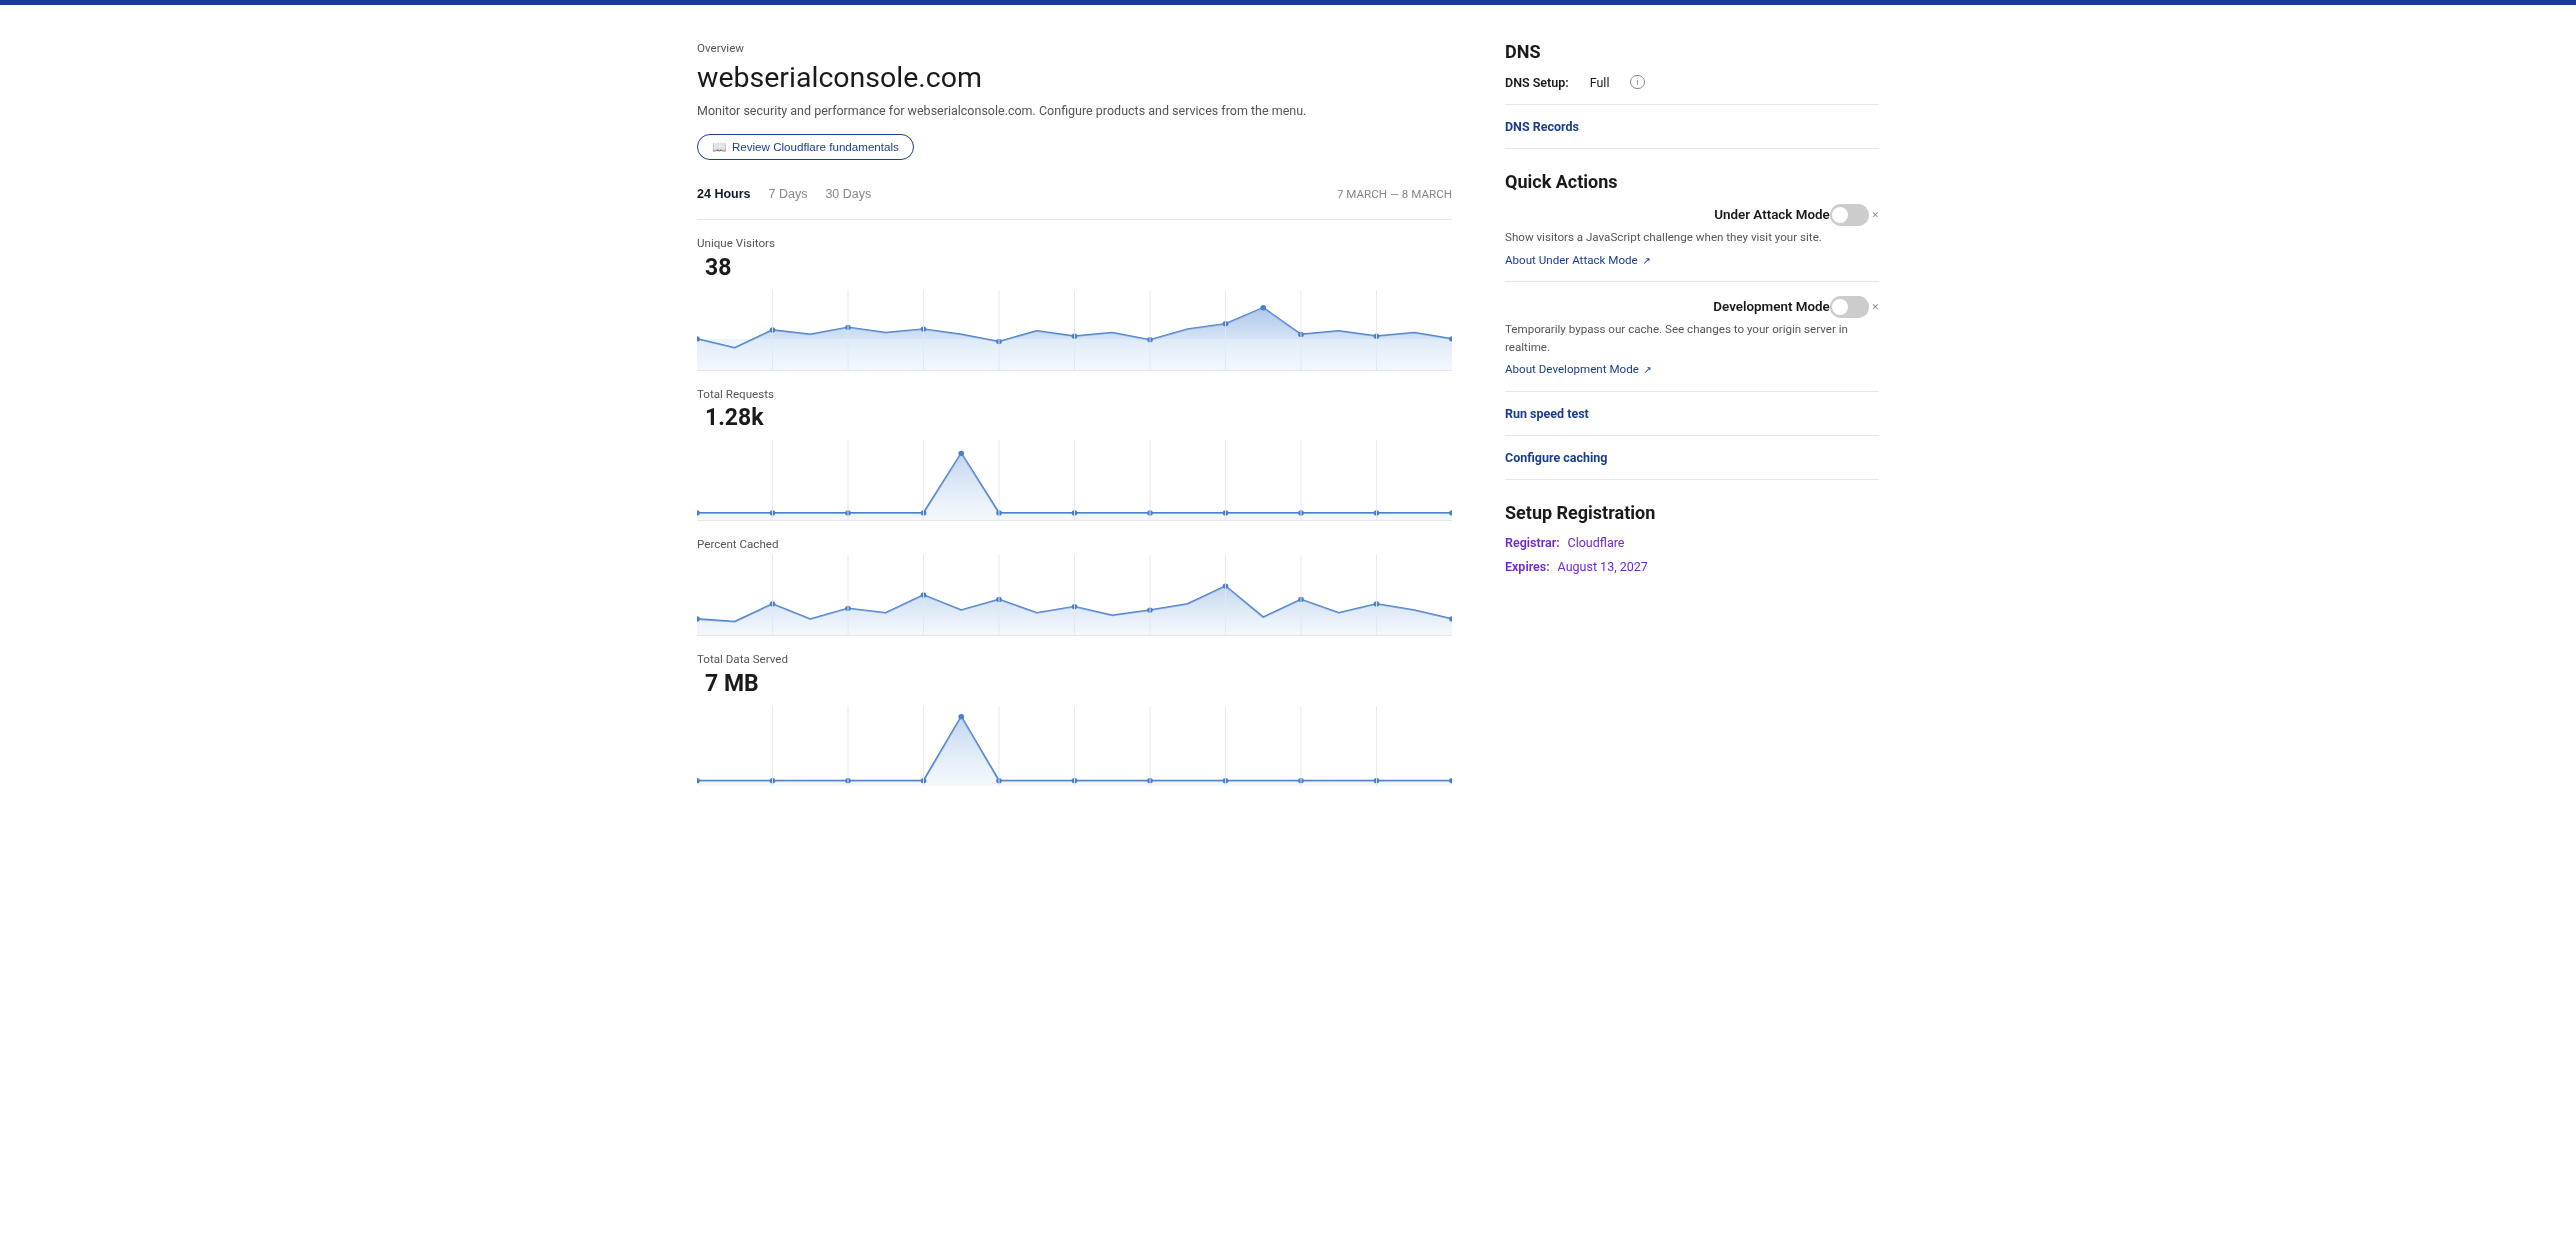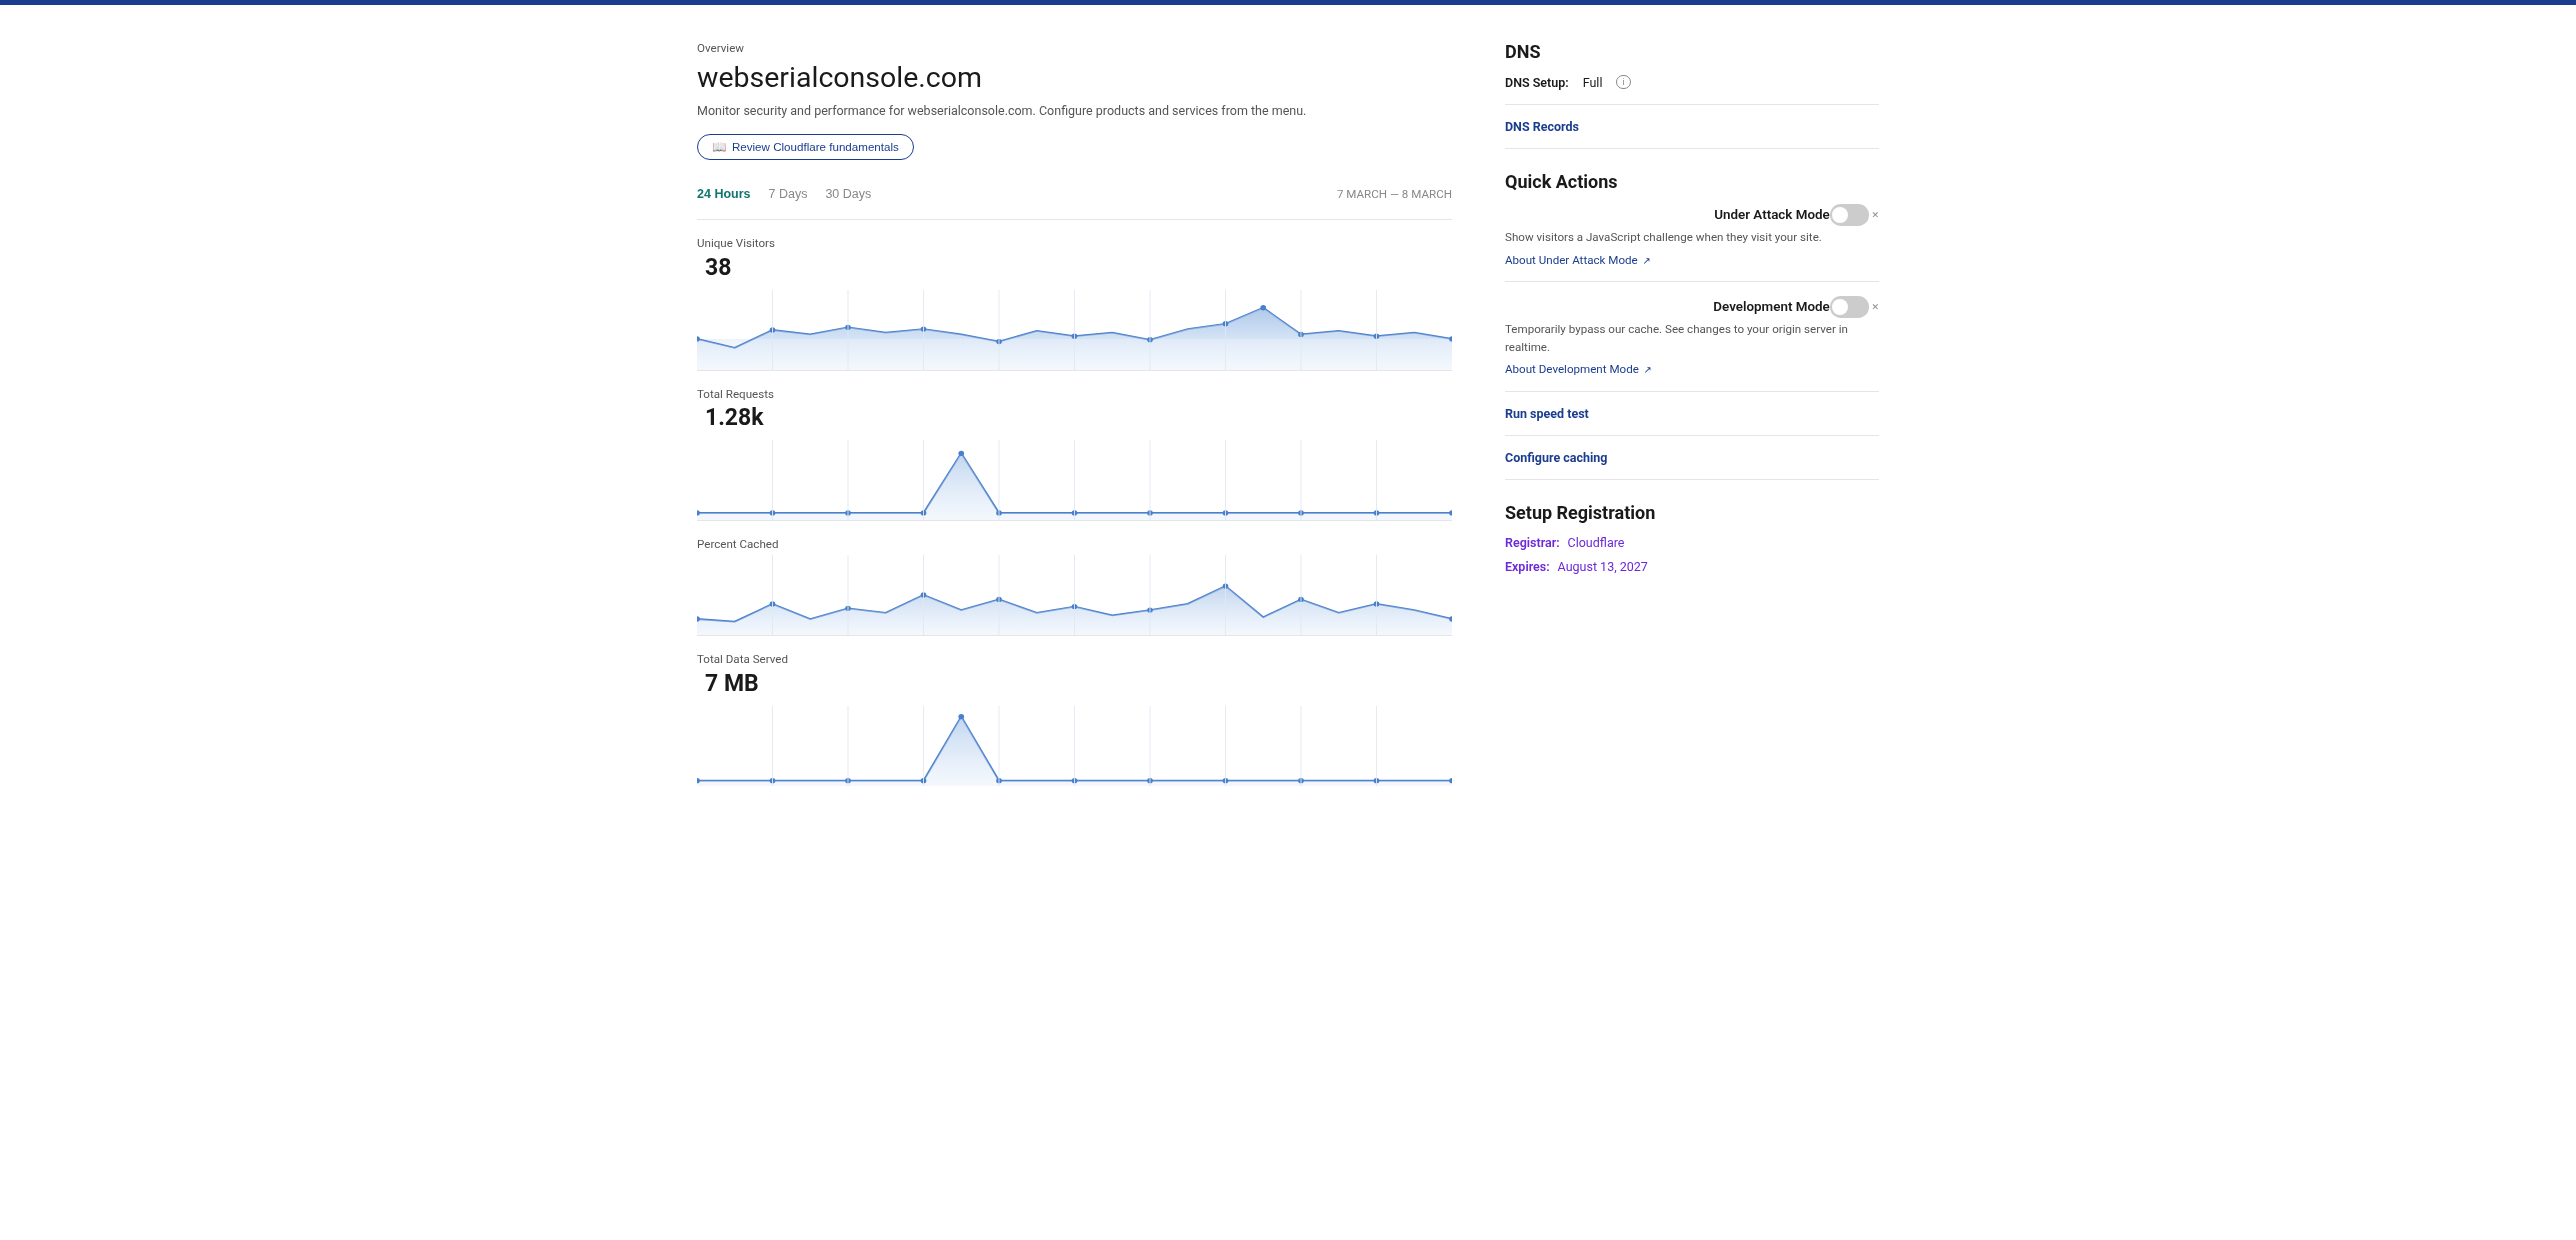--- a/index.html
+++ b/index.html
@@ -66,21 +66,21 @@
     }
     .time-btn {
       font-size: 12.5px;
       color: #888;
       cursor: pointer;
       background: none;
       border: none;
       padding: 0;
     }
     .time-btn.active {
-      color: #0f766e;
+      color: #0f172a;
       font-weight: 600;
     }
     .date-range {
       margin-left: auto;
       font-size: 11.6px;
       color: #888;
     }
     .chart-section {
       border-top: 0.9px solid #e5e5e5;
       padding: 16px 0 0 0;
@@ -114,21 +114,21 @@
     
     .dns-section { margin-bottom: 21.4px; }
     .section-title {
       font-size: 18px;
       font-weight: 700;
       margin-bottom: 12.5px;
     }
     .dns-setup-row {
       display: flex;
       align-items: center;
-      gap: 14px;
+      gap: 21px;
       font-size: 12.5px;
       color: #1a1a1a;
       margin-bottom: 10.7px;
     }
     .dns-setup-label { font-weight: 600; }
     .info-icon {
       width: 14.2px; height: 14.2px;
       border-radius: 50%;
       border: 1.3px solid #888;
       display: inline-flex;

